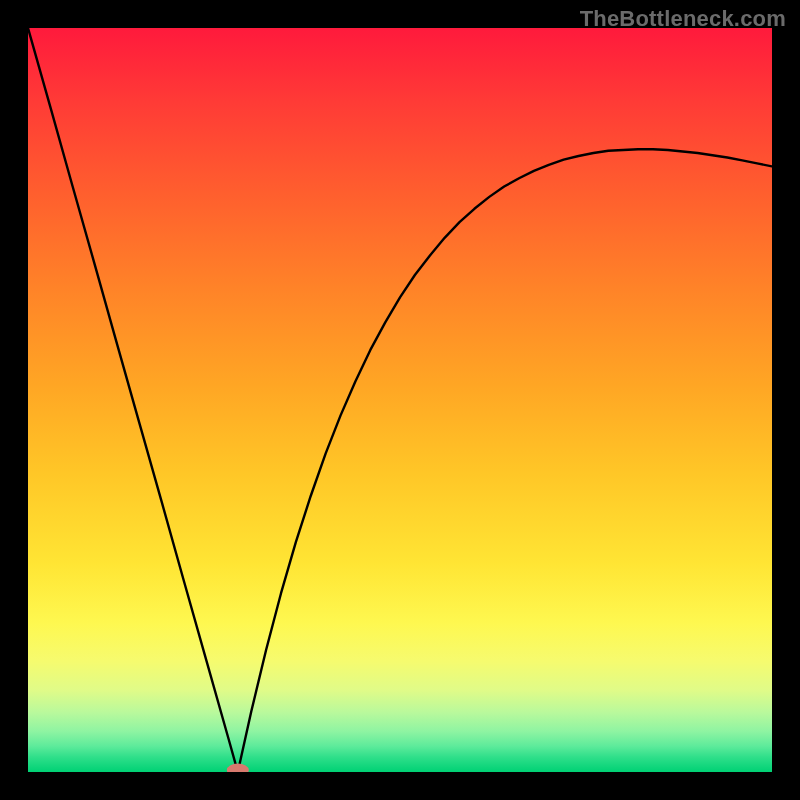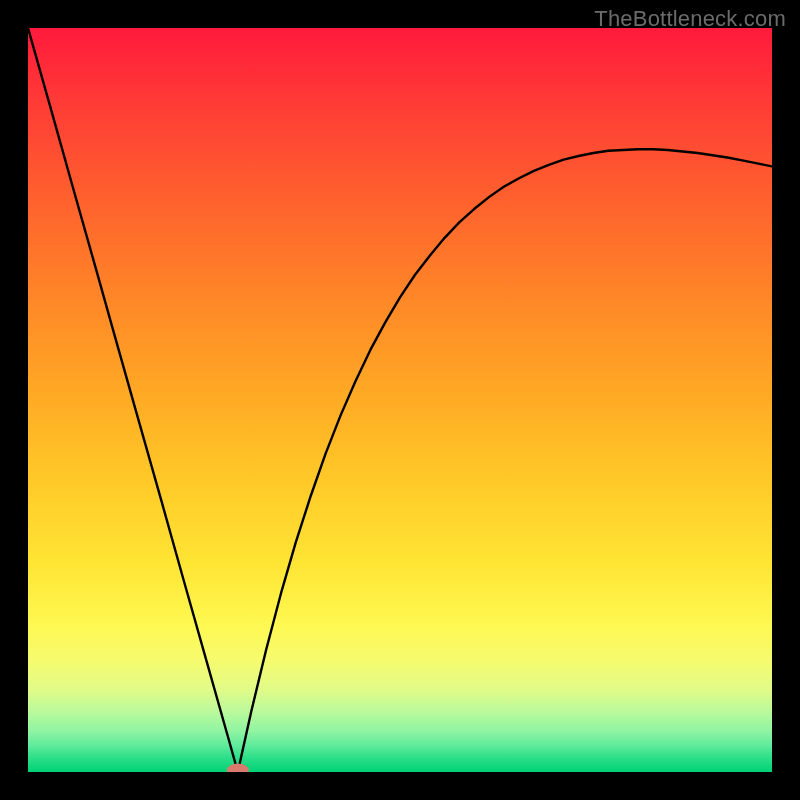--- a/index.html
+++ b/index.html
@@ -25,21 +25,21 @@
     height: 744px;
     overflow: hidden;
   }
   .watermark {
     position: absolute;
     top: 6px;
     right: 14px;
     color: #6b6b6b;
     font-size: 22px;
     letter-spacing: 0.2px;
-    font-weight: 400;
+    font-weight: 700;
     user-select: none;
   }
   svg {
     position: absolute;
     inset: 0;
   }
 </style>
 </head>
 <body>
 

